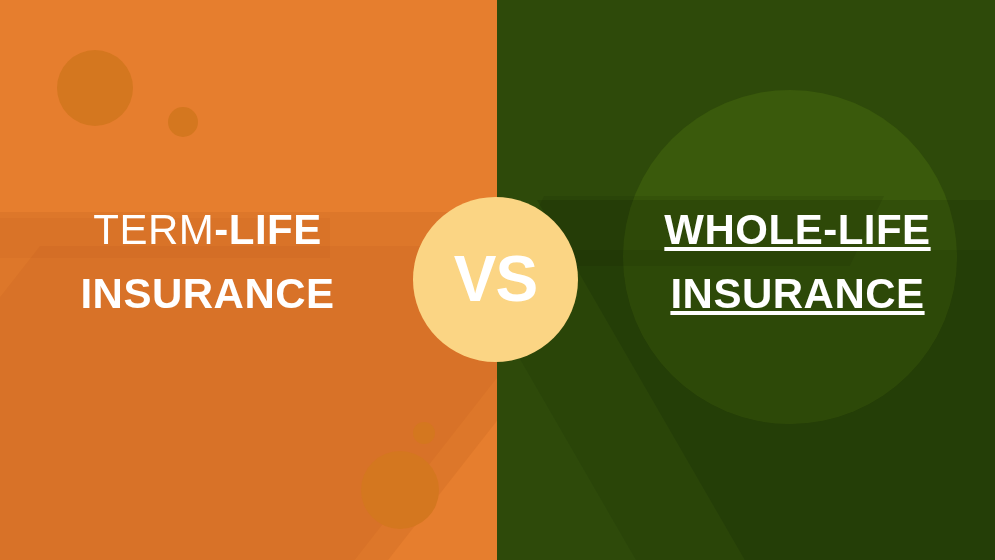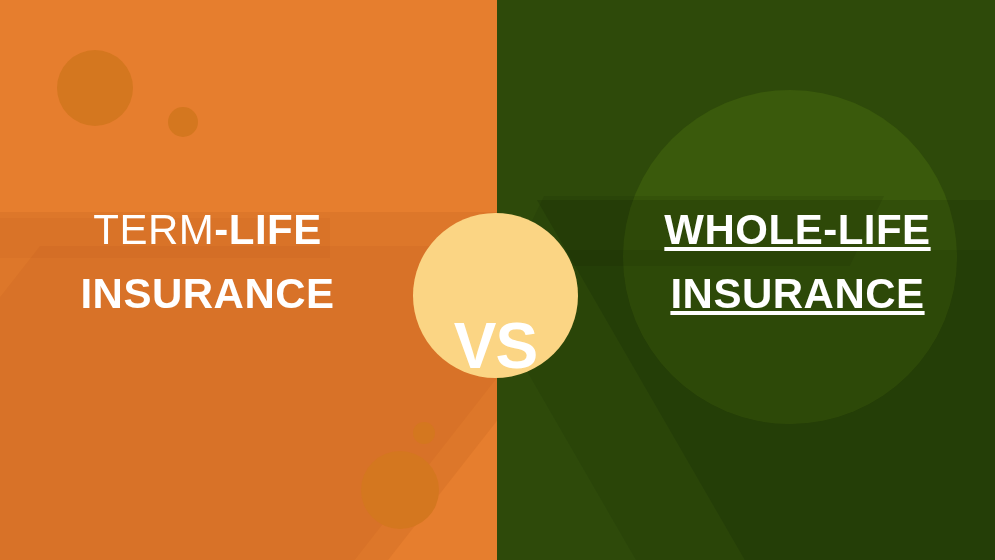--- a/index.html
+++ b/index.html
@@ -123,28 +123,28 @@
   }
   .hl-line1 { font-size: 42px; white-space: nowrap; }
   .hl-line2 { font-size: 42px; margin-top: 18px; white-space: nowrap; }
   .thin { font-weight: 300; }
   .fat  { font-weight: 700; }
 
   
   .vs-badge {
     position: absolute;
     left: 413px;
-    top: 213px;
+    top: 197px;
     width: 165px;
     height: 165px;
     border-radius: 50%;
     background: #FBD584;
     z-index: 10;
     display: flex;
-    align-items: flex-end;
+    align-items: center;
     justify-content: center;
   }
   .vs-text {
     color: #FFFFFF;
     font-size: 64px;
     font-weight: 700;
     letter-spacing: -1px;
     line-height: 1;
     margin-top: -2px;
   }

